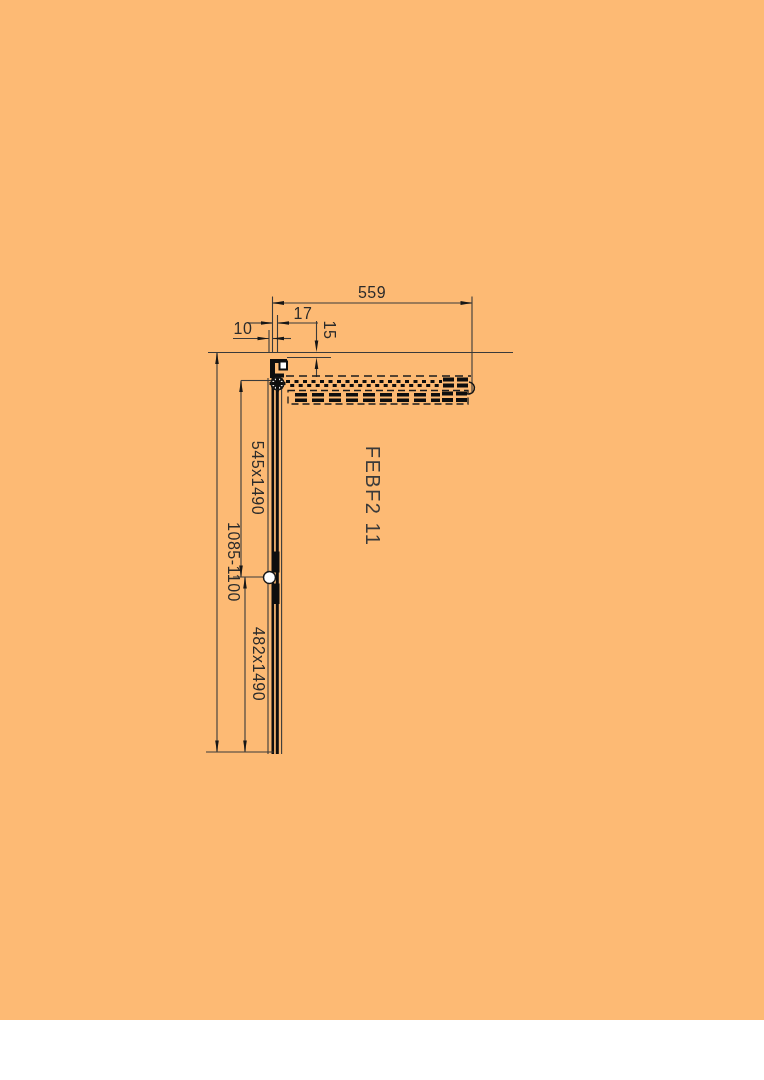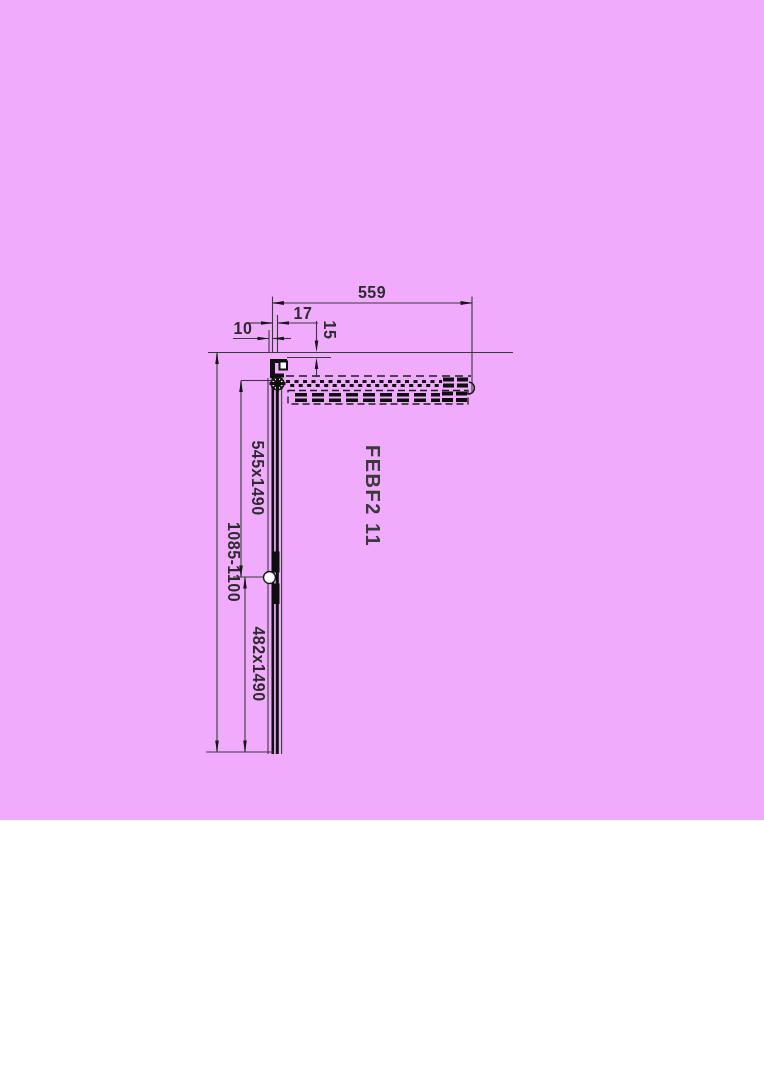--- a/index.html
+++ b/index.html
@@ -1,16 +1,16 @@
 <!DOCTYPE html>
 <html><head>
 <meta charset="utf-8">
 <style>
   html,body{margin:0;padding:0;background:#ffffff;}
-  .page{position:relative;width:764px;height:820px;background:#f0abfc;overflow:hidden;font-weight:bold;}
+  .page{position:relative;width:764px;height:1020px;background:#fdba74;overflow:hidden;}
   svg{position:absolute;left:0;top:0;}
   .thin{stroke:#3a3a3a;stroke-width:1.1;fill:none;}
   .med{stroke:#161616;stroke-width:1.5;fill:none;}
   .arrow{fill:#161616;stroke:none;}
   .blk{fill:#0e0e0e;stroke:none;}
   .dimtxt{font-family:"Liberation Sans",sans-serif;font-size:16px;fill:#2b2b2b;letter-spacing:0.5px;}
   .lbltxt{font-family:"Liberation Sans",sans-serif;font-size:20px;fill:#3a3a3a;letter-spacing:1.5px;}
   .dash-outline{stroke:#1c1c1c;stroke-width:1.4;fill:none;stroke-dasharray:8 5;}
   .chain{stroke:#0e0e0e;stroke-width:3;fill:none;stroke-dasharray:4 4.5;}
   .fatdash{stroke:#0e0e0e;stroke-width:3.4;fill:none;stroke-dasharray:12 5;}

